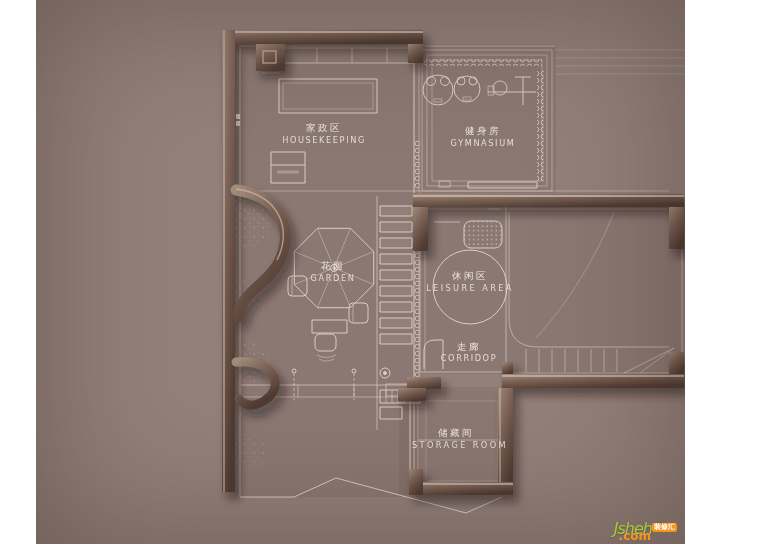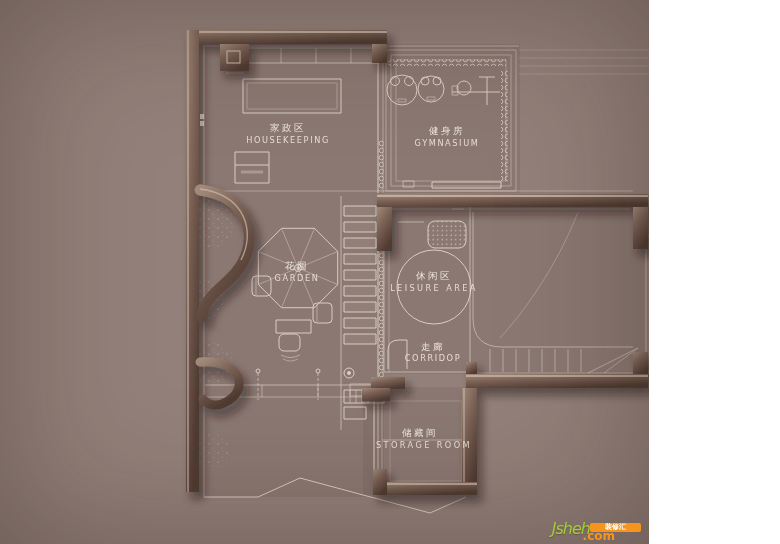--- a/index.html
+++ b/index.html
@@ -3,20 +3,21 @@
 <meta charset="utf-8">
 <style>
   html,body{margin:0;padding:0;}
   #stage{
     position:relative; width:649px; height:544px; overflow:hidden;
     font-family:"DejaVu Sans","Liberation Sans",sans-serif;
     background:
       repeating-linear-gradient(0deg, rgba(255,255,255,0.035) 0 1px, rgba(0,0,0,0.025) 1px 2px, rgba(0,0,0,0) 2px 4px),
       linear-gradient(225deg,#bcb1ab 0%,#ab9d96 32%,#93807 8 55%,#8b776e 62%,#745f56 85%,#6b564e 100%);
     background-color:#93807a;
+    margin-left:36px;
   }
   #stage svg{position:absolute;left:0;top:0;}
   .vignette{
     position:absolute;left:0;top:0;right:0;bottom:0;pointer-events:none;
     box-shadow:inset 0 0 140px rgba(42,28,22,0.38);
   }
   
   .lines *{vector-effect:non-scaling-stroke;}
   .ln{stroke:#e8ddd3;stroke-width:1;fill:none;}
   .zh{font-size:9.5px;letter-spacing:2.5px;fill:#f3ede6;opacity:.95;}
@@ -25,21 +26,21 @@
   text{text-anchor:middle;}
   
   .watermark{position:absolute;right:8px;bottom:2px;width:130px;text-align:right;line-height:1;}
   .wm-row{white-space:nowrap;}
   .wm-name{
     font-size:16px;font-weight:400;font-style:italic;color:#a3cc39;
     letter-spacing:-1px;text-shadow:0 1px 1px rgba(60,40,20,0.35);
   }
   .wm-badge{
     display:inline-block;background:#f7941d;color:#fff;font-size:7px;font-weight:bold;
-    padding:1px 15px;border-radius:2px;vertical-align:top;transform:translateY(2px);letter-spacing:0;
+    padding:1px 2px;border-radius:2px;vertical-align:top;transform:translateY(2px);letter-spacing:0;
   }
   .wm-tld{
     display:block;color:#f7941d;font-size:12px;font-weight:bold;
     margin-top:-7px;margin-right:26px;
   }
 </style>
 </head>
 <body>
 
 <div id="stage">

